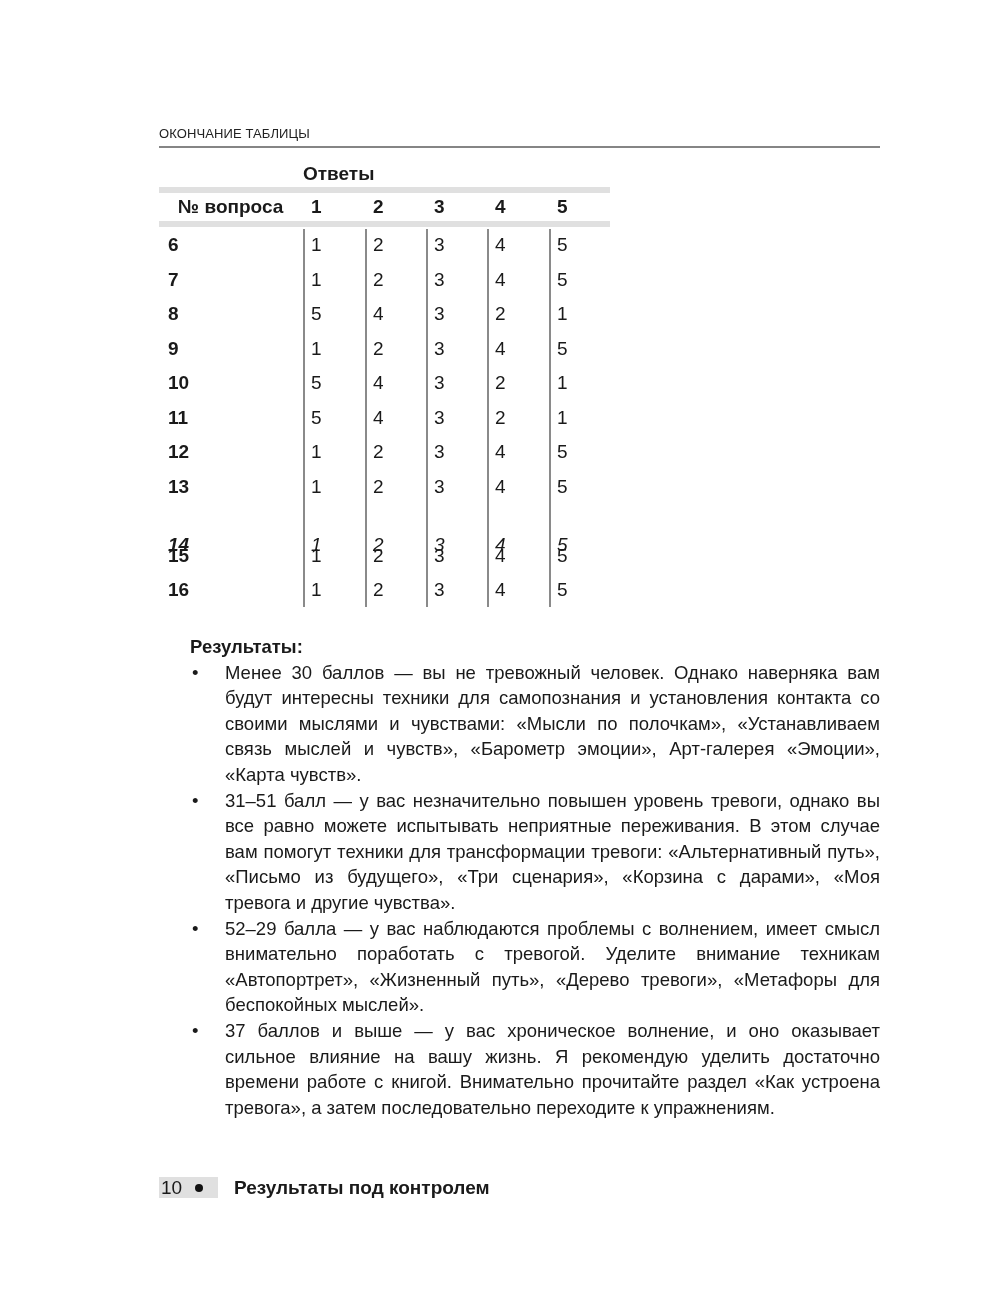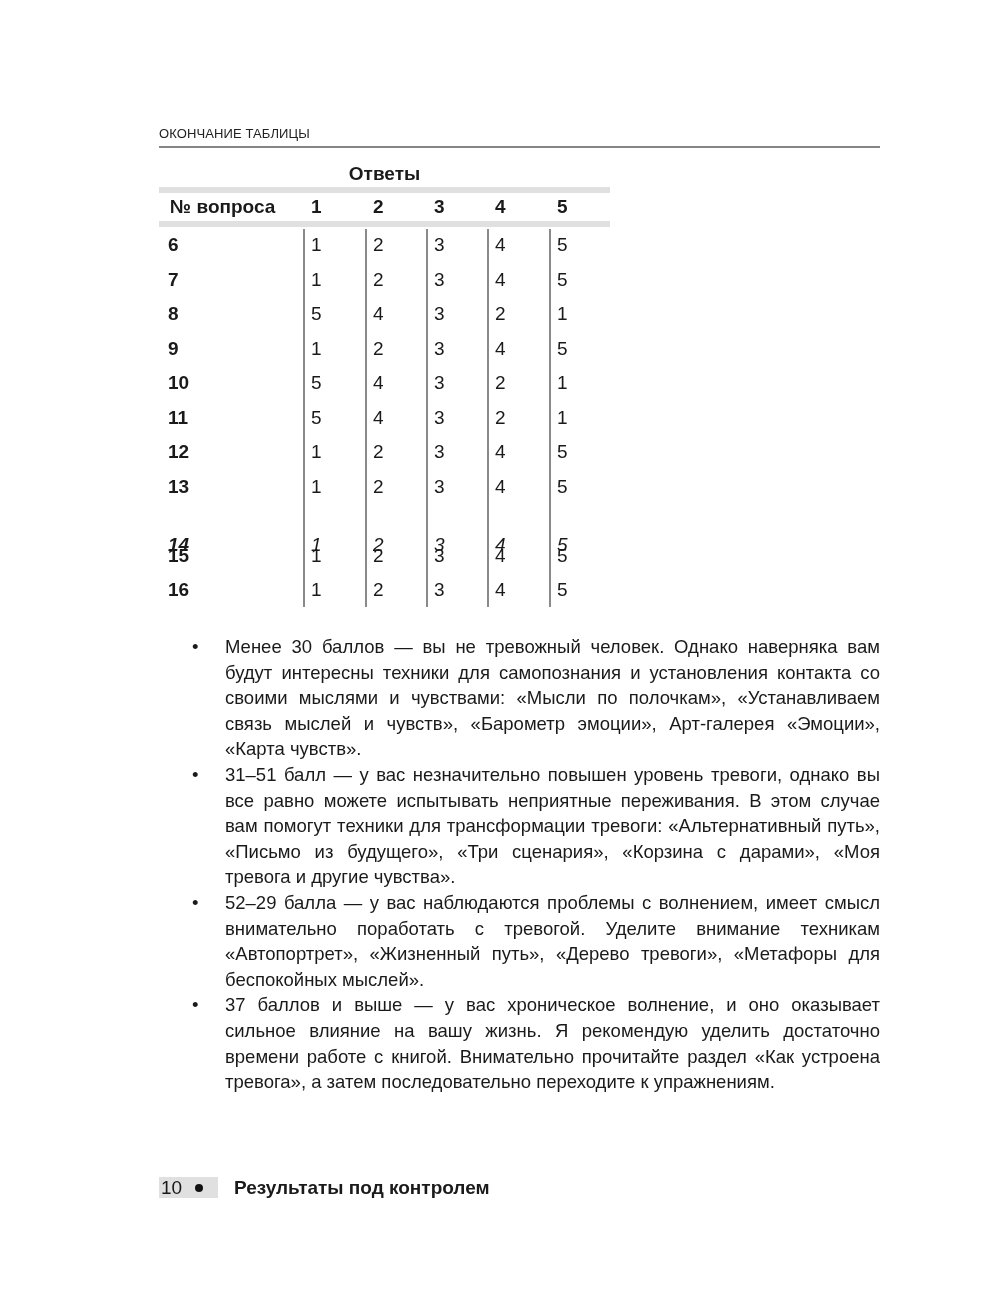--- a/index.html
+++ b/index.html
@@ -30,21 +30,21 @@
     top: 146px;
     width: 721px;
     height: 2px;
     background: #858585;
   }
   .table-title {
     position: absolute;
     left: 303px;
     width: 163px;
     top: 163px;
-    text-align: center;
+    text-align: left;
     font-weight: bold;
     font-size: 19px;
     font-family: "Liberation Sans", sans-serif;
   }
   .band {
     position: absolute;
     left: 159px;
     width: 451px;
     height: 6px;
     background: #e0e0e0;
@@ -161,21 +161,21 @@
 </head>
 <body>
 
 <div class="running-head">ОКОНЧАНИЕ ТАБЛИЦЫ</div>
 <div class="head-rule"></div>
 
 <div>
   <div class="table-title">Ответы</div>
   <div class="band top"></div>
   <div class="header-row">
-    <span class="cell" style="left:11px">№ вопроса</span>
+    <span class="cell" style="left:19px">№ вопроса</span>
     <span class="cell" style="left:152px">1</span>
     <span class="cell" style="left:214px">2</span>
     <span class="cell" style="left:275px">3</span>
     <span class="cell" style="left:336px">4</span>
     <span class="cell" style="left:398px">5</span>
   </div>
   <div class="band bottom"></div>
 
   <div class="vline" style="left:303px"></div>
   <div class="vline" style="left:365px"></div>
@@ -269,20 +269,21 @@
         <span class="cell" style="left: 152px;">1</span>
         <span class="cell" style="left: 214px;">2</span>
         <span class="cell" style="left: 275px;">3</span>
         <span class="cell" style="left: 336px;">4</span>
         <span class="cell" style="left: 398px;">5</span>
       </div>
     </div>
 </div>
 
 <div class="results">
+  <p class="results-title">Результаты:</p>
   <ul>
     <li>
       <span class="bullet">•</span>
       <span>Менее 30 баллов — вы не тревожный человек. Однако наверняка вам будут интересны техники для самопознания и установления контакта со своими мыслями и чувствами: «Мысли по полочкам», «Устанавливаем связь мыслей и чувств», «Барометр эмоции», Арт-галерея «Эмоции», «Карта чувств».</span>
     </li>
     <li>
       <span class="bullet">•</span>
       <span>31–51 балл — у вас незначительно повышен уровень тревоги, однако вы все равно можете испытывать неприятные переживания. В этом случае вам помогут техники для трансформации тревоги: «Альтер­нативный путь», «Письмо из будущего», «Три сценария», «Корзина с дарами», «Моя тревога и другие чувства».</span>
     </li>
     <li>

